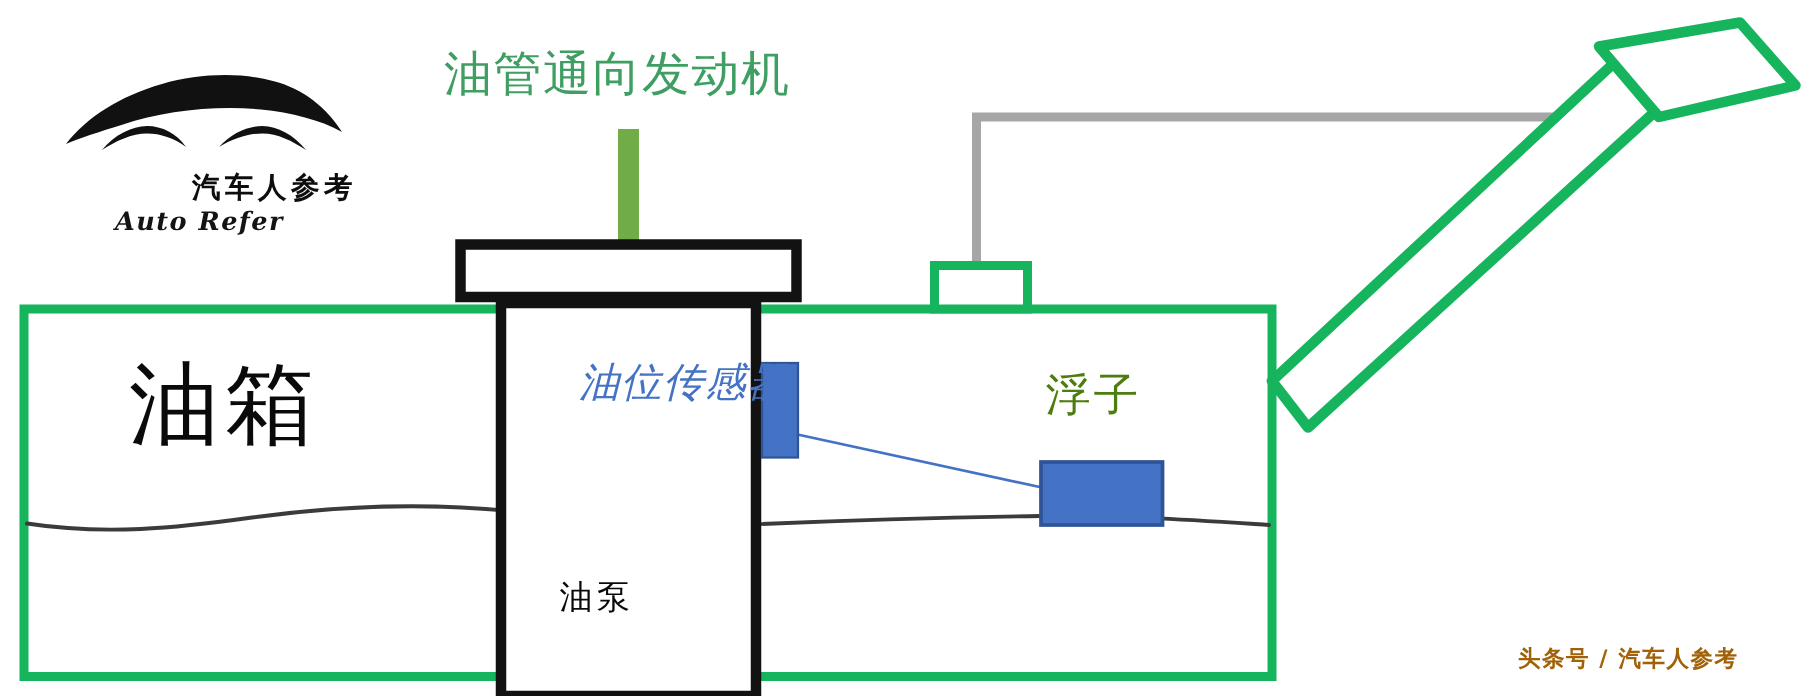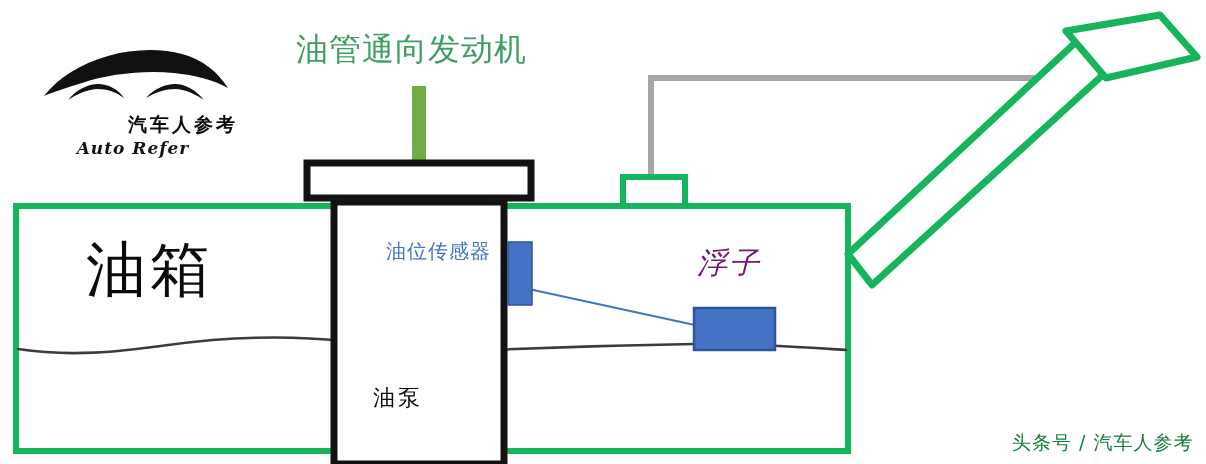--- a/index.html
+++ b/index.html
@@ -78,49 +78,50 @@
   }
   #label-tank {
     left: 86px; top: 216px;
     font-size: 60px;
     color: #0a0a0a;
     letter-spacing: 4px;
     margin-top: 14px;
   }
   #label-sensor {
     left: 386px; top: 238px;
-    font-size: 20px;
+    font-size: 27px;
     color: #4472c4;
     line-height: 1.32;
     width: 105px;
     text-align: left;
     letter-spacing: 1px;
+    font-style: italic;
   }
   #label-pump {
     left: 373px; top: 383px;
     font-size: 22px;
     color: #0a0a0a;
     letter-spacing: 3px;
   }
   #label-float {
     left: 697px; top: 243px;
     font-size: 30px;
-    color: #701a75;
+    color: #4d7c0f;
     letter-spacing: 2px;
-    font-style: italic;
   }
 
   
   #watermark {
     left: 1012px; top: 430px;
     font-family: "DejaVu Sans", sans-serif;
-    font-size: 19px;
-    color: #15803d;
+    font-size: 15px;
+    color: #a16207;
     letter-spacing: 1px;
     white-space: nowrap;
+    font-weight: bold;
   }
 </style>
 </head>
 <body>
 
 <div id="stage">
 
   <div id="logo-block" class="abs">
     <svg id="logo-car-svg" width="210" height="86" viewBox="0 0 210 86">
       <path d="M16 68 C 30 50, 52 36, 80 28 C 104 21, 132 20, 154 26

